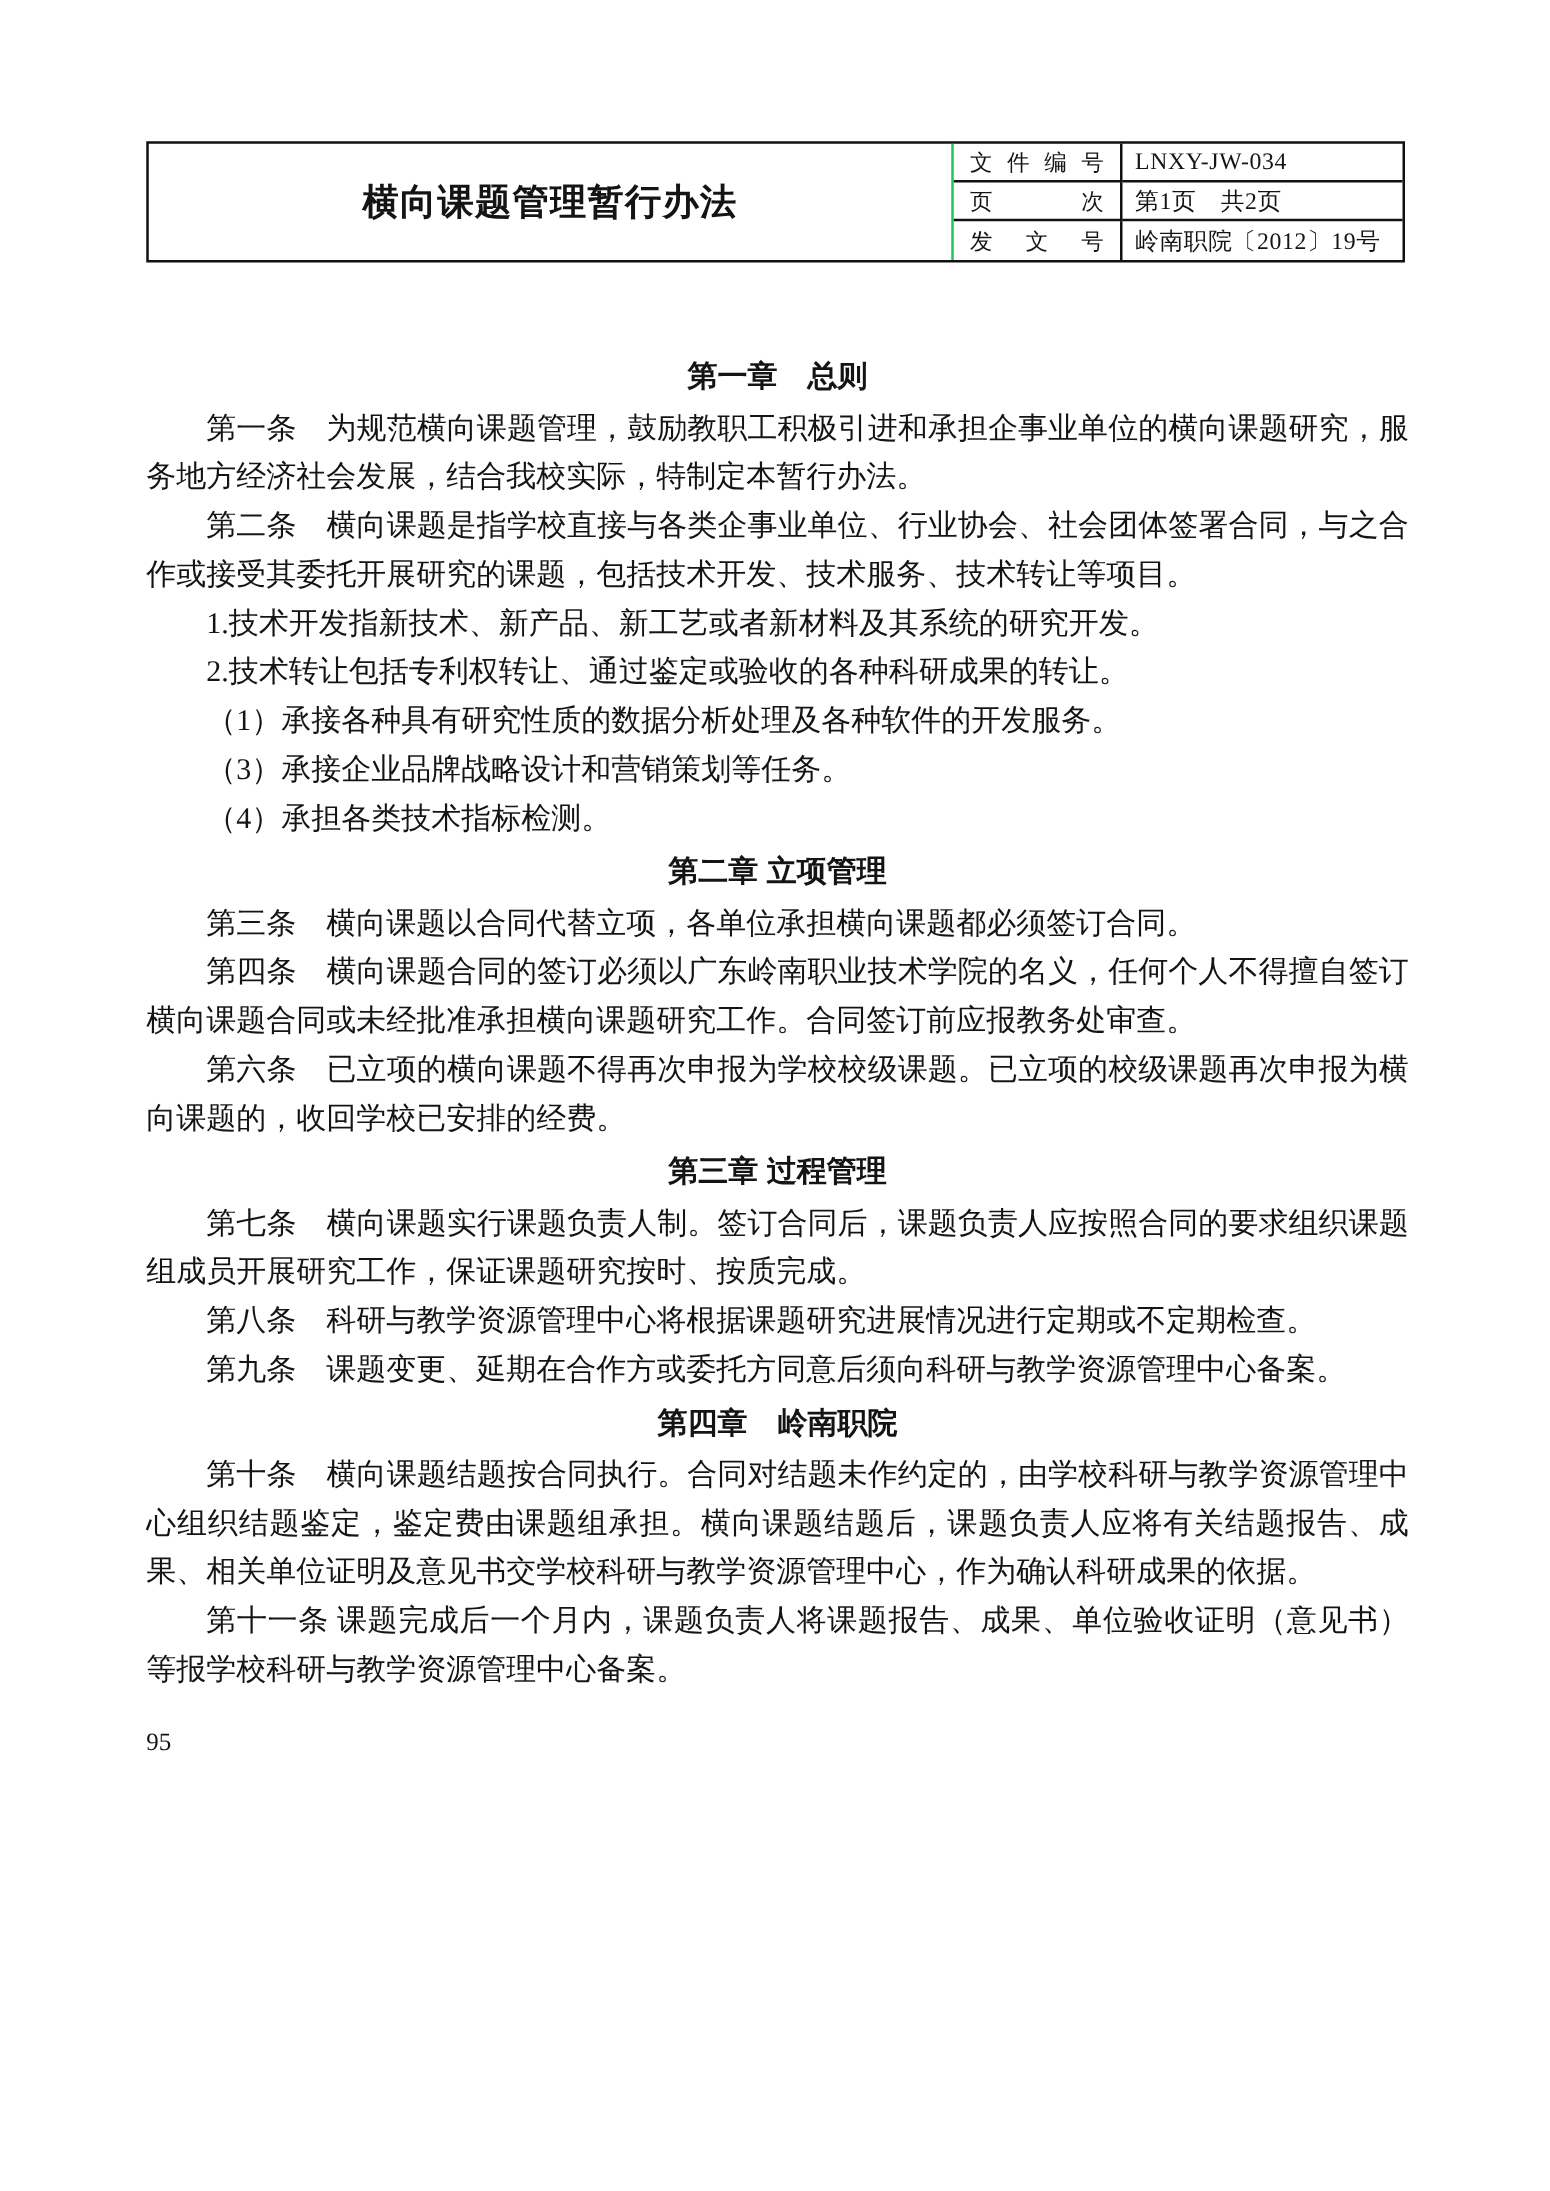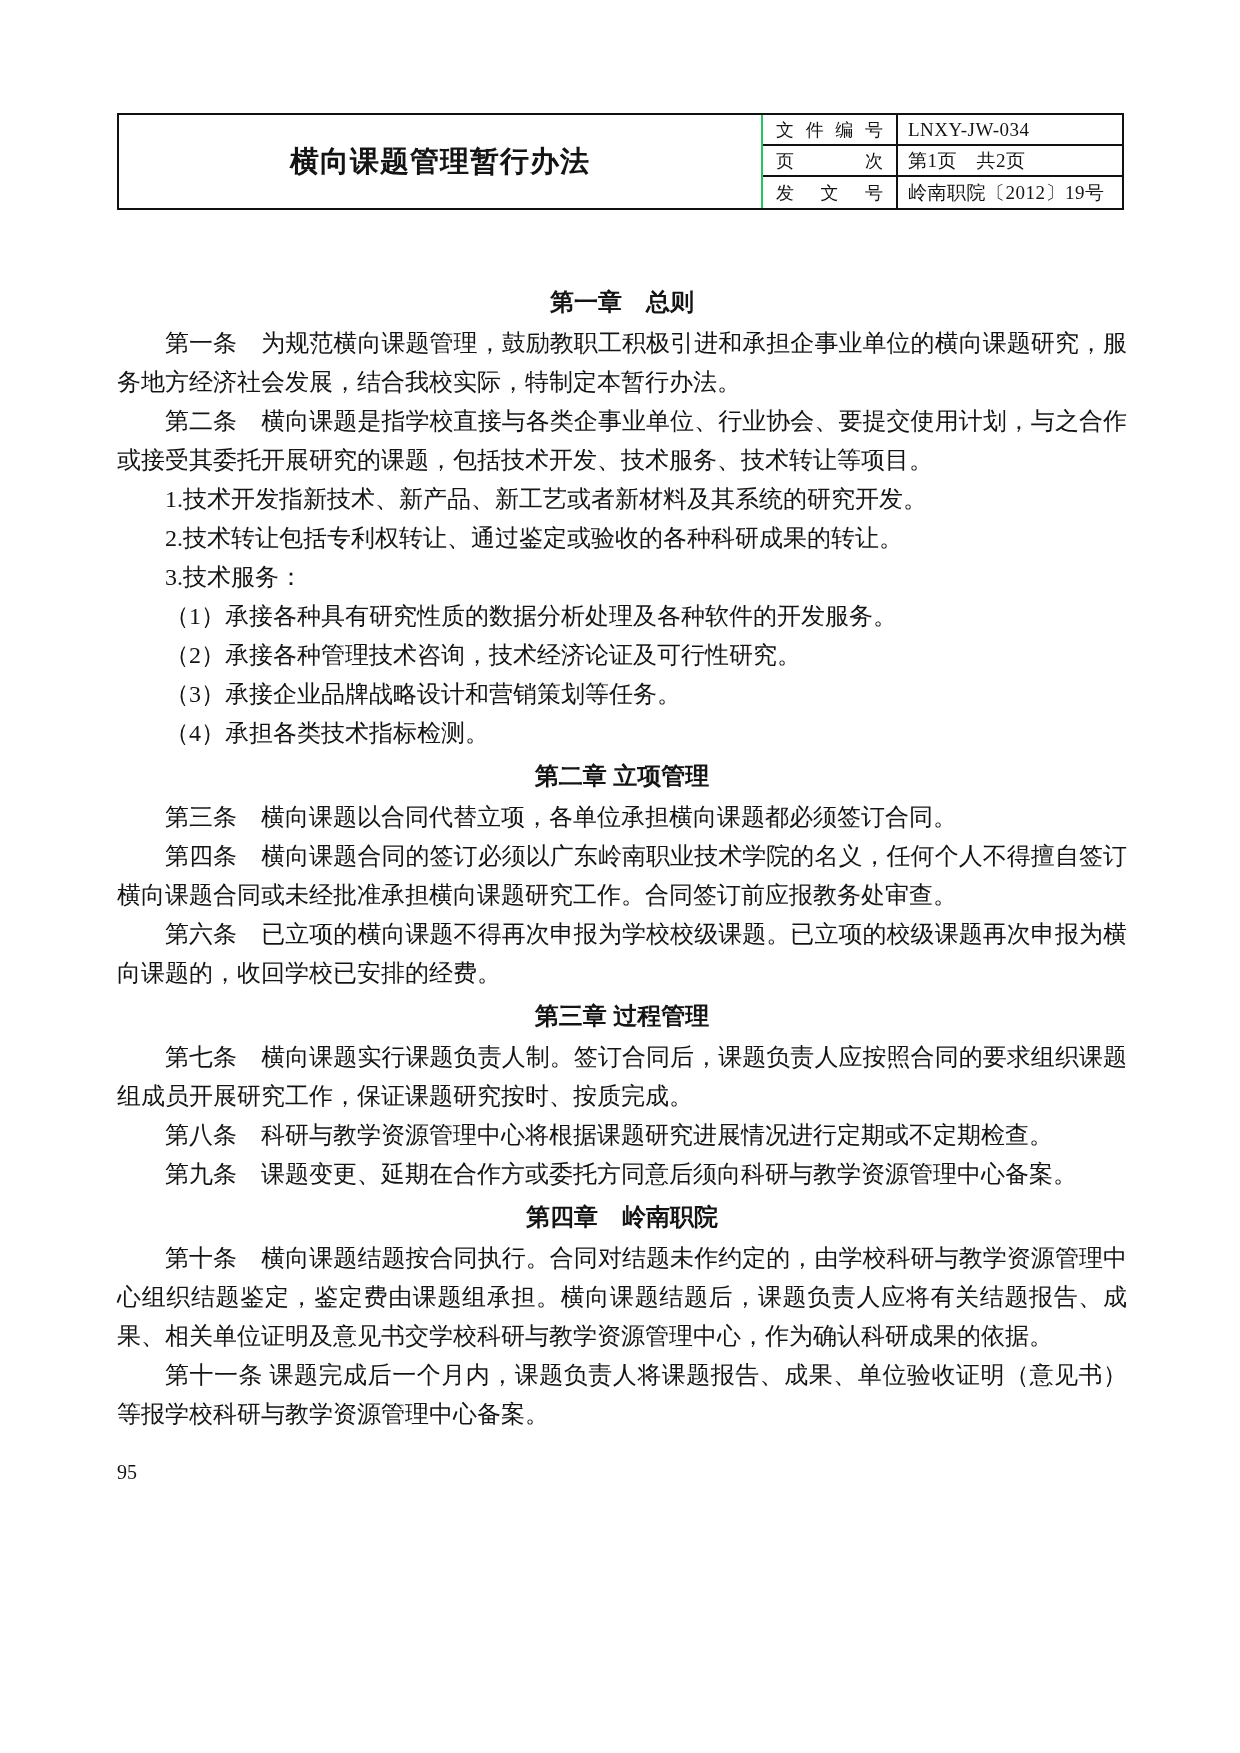--- a/index.html
+++ b/index.html
@@ -110,26 +110,24 @@
           <span>文</span>
           <span>号</span>
         </span>
     </div>
     <div class="meta-value last">岭南职院〔2012〕19号</div>
   </div>
 
   <div class="content">
     <h2 class="chapter">第一章　总则</h2>
     <p>第一条　为规范横向课题管理，鼓励教职工积极引进和承担企事业单位的横向课题研究，服务地方经济社会发展，结合我校实际，特制定本暂行办法。</p>
-    <p>第二条　横向课题是指学校直接与各类企事业单位、行业协会、要提交使用计划，与之合作或接受其委托开展研究的课题，包括技术开发、技术服务、技术转让等项目。</p>
+    <p>第二条　横向课题是指学校直接与各类企事业单位、行业协会、社会团体签署合同，与之合作或接受其委托开展研究的课题，包括技术开发、技术服务、技术转让等项目。</p>
     <p class="item">1.技术开发指新技术、新产品、新工艺或者新材料及其系统的研究开发。</p>
     <p class="item">2.技术转让包括专利权转让、通过鉴定或验收的各种科研成果的转让。</p>
-    <p class="item">3.技术服务：</p>
     <p class="item">（1）承接各种具有研究性质的数据分析处理及各种软件的开发服务。</p>
-    <p class="item">（2）承接各种管理技术咨询，技术经济论证及可行性研究。</p>
     <p class="item">（3）承接企业品牌战略设计和营销策划等任务。</p>
     <p class="item">（4）承担各类技术指标检测。</p>
     <h2 class="chapter">第二章 立项管理</h2>
     <p>第三条　横向课题以合同代替立项，各单位承担横向课题都必须签订合同。</p>
     <p>第四条　横向课题合同的签订必须以广东岭南职业技术学院的名义，任何个人不得擅自签订横向课题合同或未经批准承担横向课题研究工作。合同签订前应报教务处审查。</p>
     <p>第六条　已立项的横向课题不得再次申报为学校校级课题。已立项的校级课题再次申报为横向课题的，收回学校已安排的经费。</p>
     <h2 class="chapter">第三章 过程管理</h2>
     <p>第七条　横向课题实行课题负责人制。签订合同后，课题负责人应按照合同的要求组织课题组成员开展研究工作，保证课题研究按时、按质完成。</p>
     <p>第八条　科研与教学资源管理中心将根据课题研究进展情况进行定期或不定期检查。</p>
     <p>第九条　课题变更、延期在合作方或委托方同意后须向科研与教学资源管理中心备案。</p>

